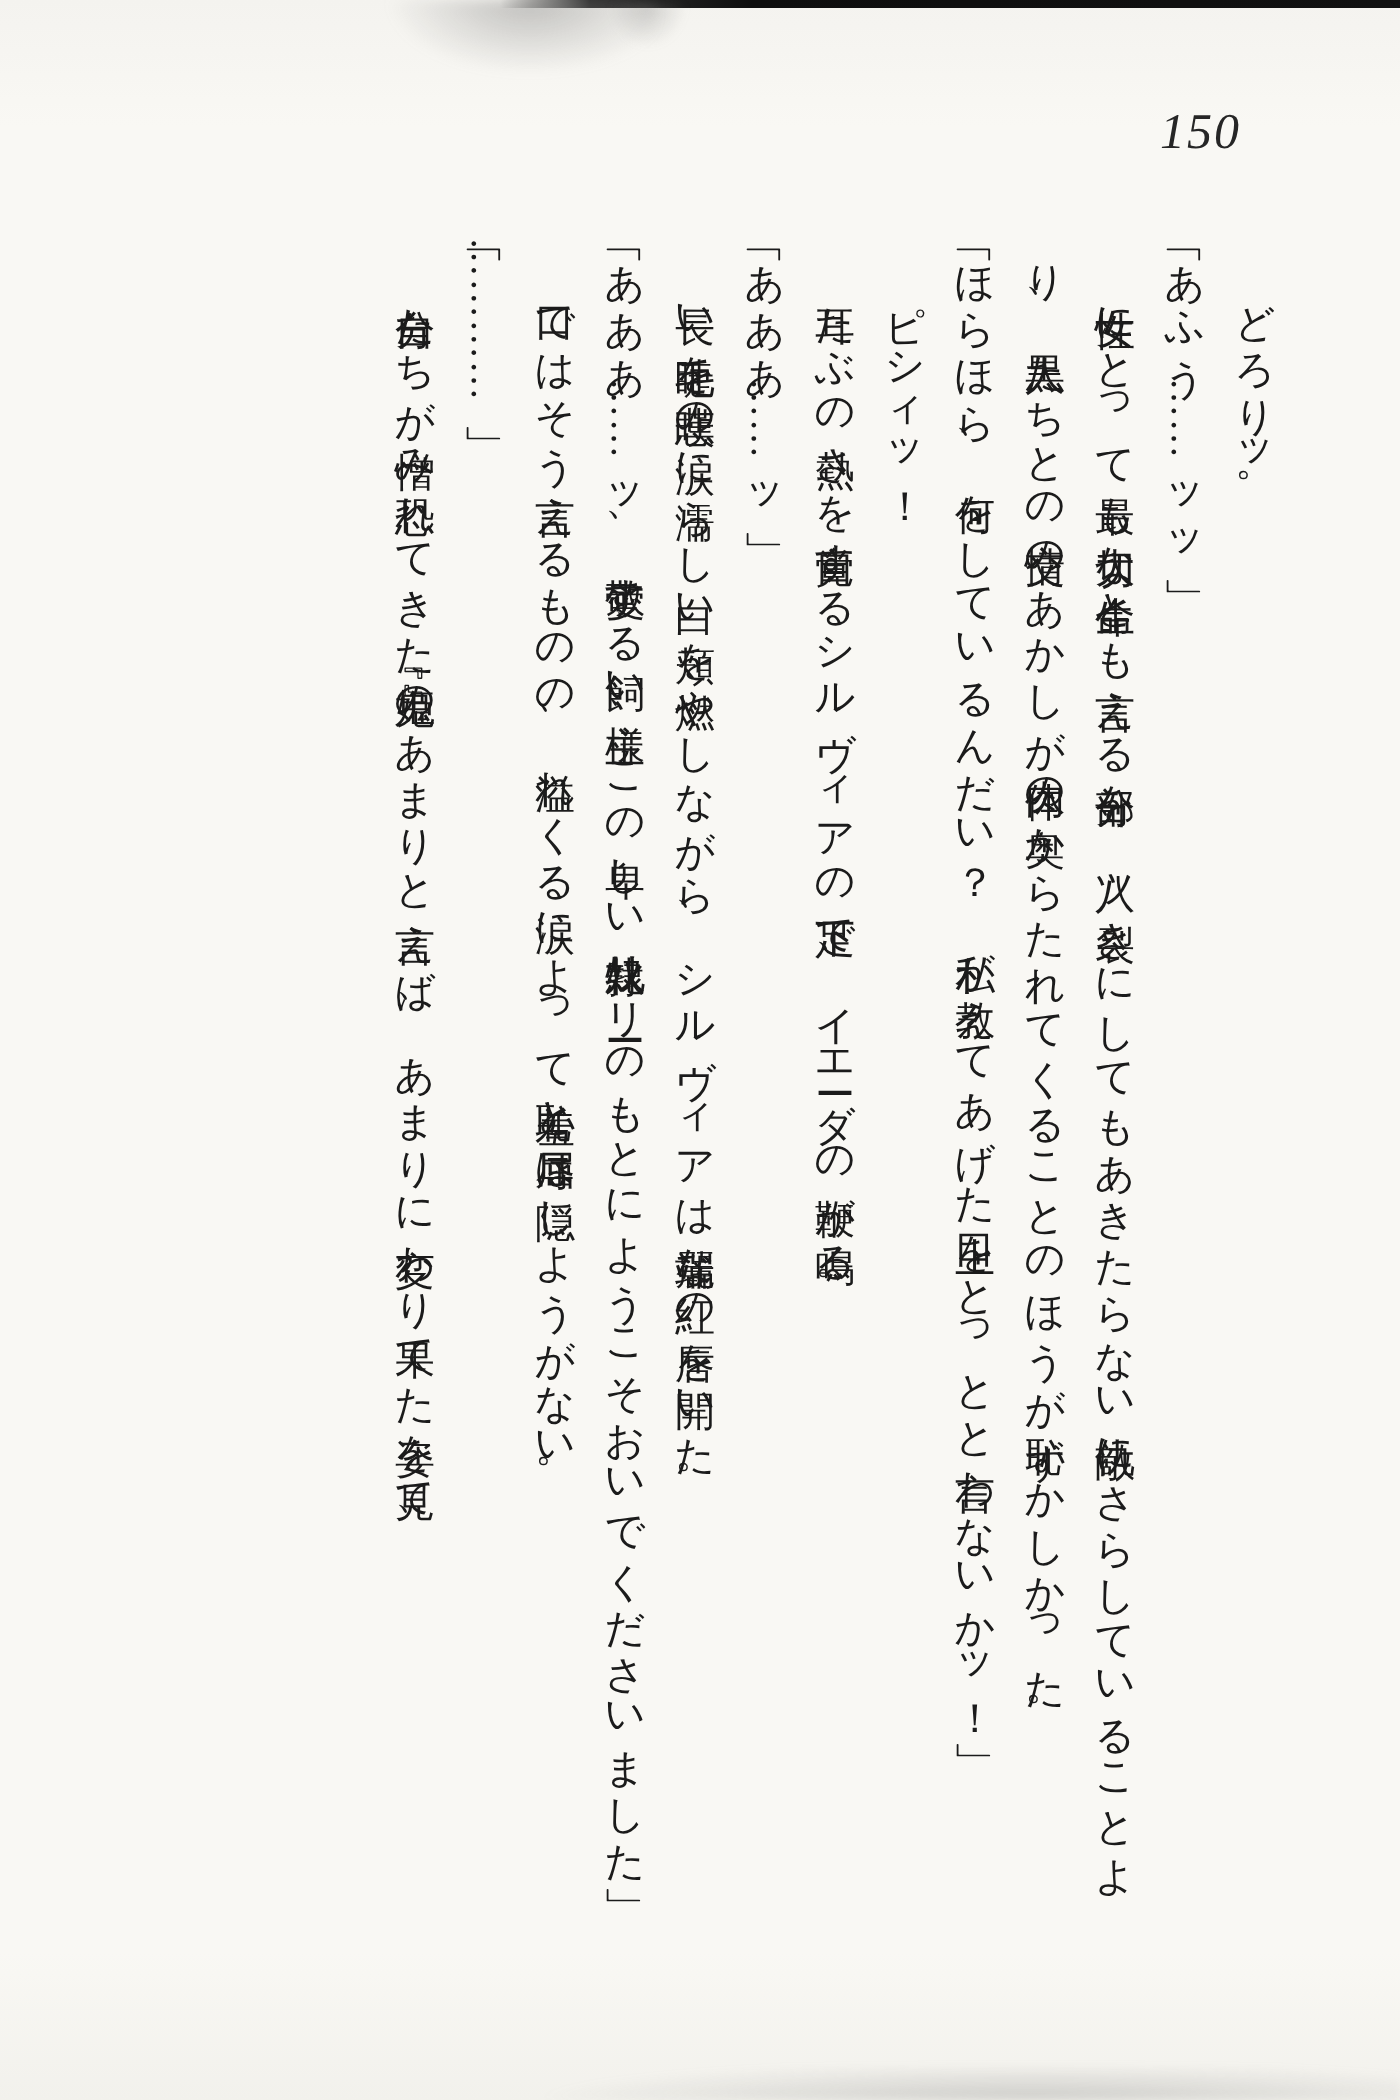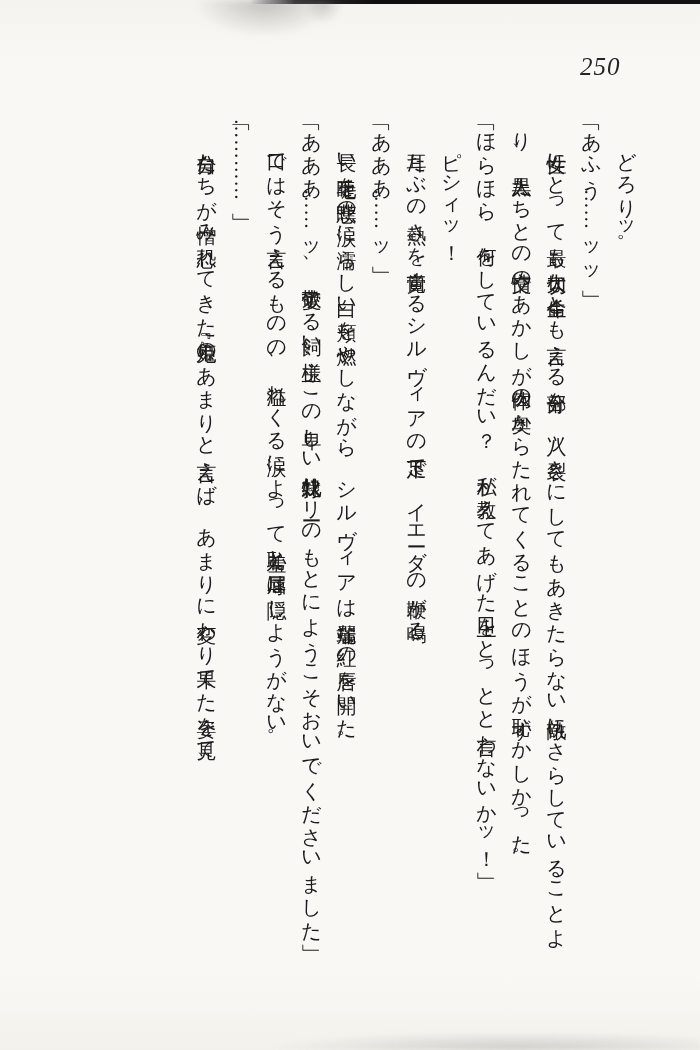--- a/index.html
+++ b/index.html
@@ -62,21 +62,21 @@
 </head>
 <body>
 
 <div class="page">
 
   <div class="bar-top"></div>
   <div class="smudge-a"></div>
   <div class="smudge-a2"></div>
   <div class="smudge-b"></div>
 
-  <div class="page-number">250</div>
+  <div class="page-number">150</div>
 
   <div class="text-block">
     <p>　どろりッ。</p>
     <p>「あふう……ッッ」</p>
     <p>　女性にとって最も大切な生命とも言える部分を、八ツ裂きにしてもあきたらない仇敵にさらしていることより、黒人たちとの交情のあかしが肉体の奥からたれてくることのほうが恥ずかしかった。</p>
     <p>「ほらほら、何をしているんだい？　私が教えてあげた口上をとっとと言わないかッ！」</p>
     <p>　ピシィッ！</p>
     <p>　耳たぶの熱さを自覚するシルヴィアの足下で、イエーダの鞭が鳴る。</p>
     <p>「あああ……ッ」</p>
     <p>　長い睫毛を悲嘆の涙に濡らし白い頬を燃やしながら、シルヴィアは端麗な紅の唇を開いた。</p>

